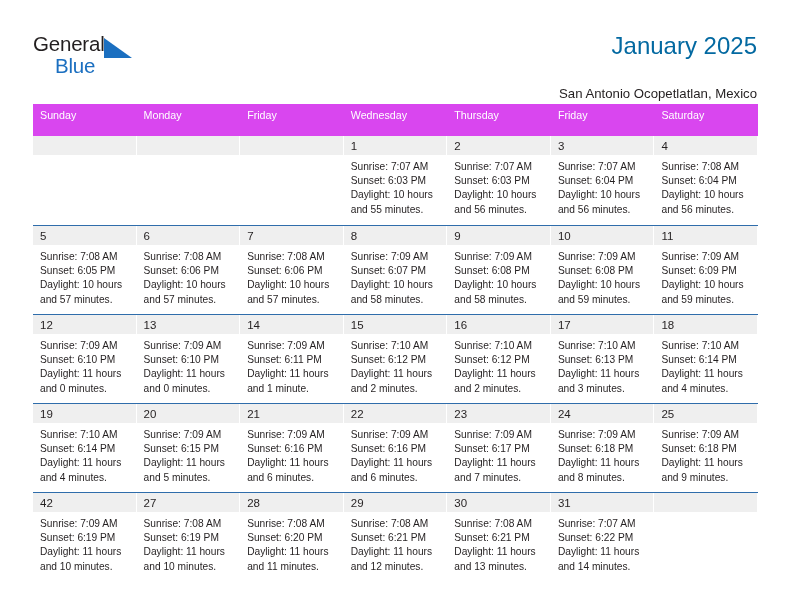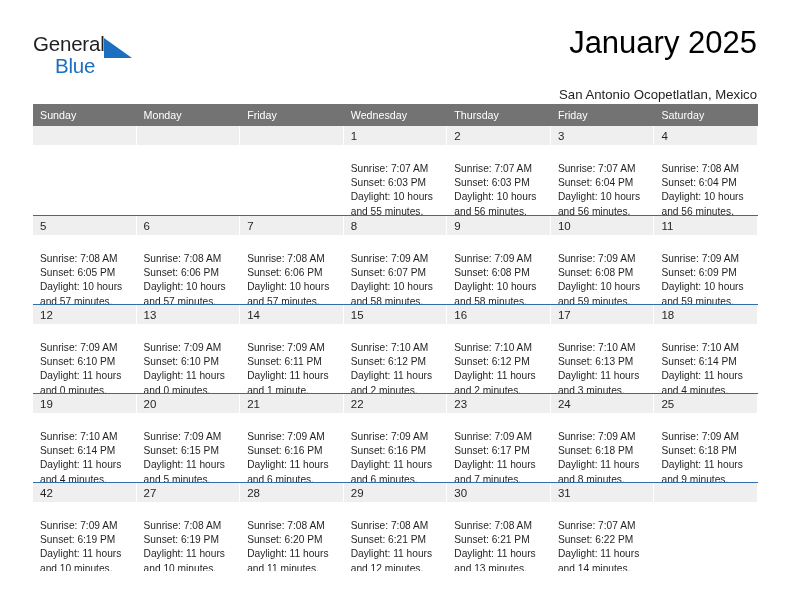--- a/index.html
+++ b/index.html
@@ -63,43 +63,44 @@
     color: #1b6fc0;
     font-family: "Liberation Sans", sans-serif;
   }
   .title-block {
     position: absolute;
     right: 0;
     top: 0;
     text-align: right;
   }
   .cal-title {
-    font-size: 31px;
-    color: #000000;
+    font-size: 24px;
+    color: #0369a1;
     line-height: 1.1;
     white-space: nowrap;
+    margin-top: 7px;
   }
   .cal-subtitle {
     margin-top: 27px;
     font-size: 13.2px;
     color: #231f20;
     white-space: nowrap;
   }
 
   
   .calendar {
     position: absolute;
     left: 33px;
     top: 104px;
     width: 725px;
   }
   .dow-row {
     display: flex;
-    background: #737373;
-    height: 22px;
+    background: #d946ef;
+    height: 32px;
   }
   .dow {
     flex: 1 1 0;
     color: #ffffff;
     font-size: 10.7px;
     line-height: 22px;
     padding-left: 7px;
     box-sizing: border-box;
     white-space: nowrap;
   }
@@ -123,21 +124,21 @@
     height: 19px;
     background: #efefef;
     border-right: 1px solid #ffffff;
     font-size: 11.5px;
     color: #231f20;
     padding: 3px 0 0 7px;
     box-sizing: border-box;
     line-height: 15px;
   }
   .cell-body {
-    padding: 17px 6px 0 7px;
+    padding: 5px 6px 0 7px;
     font-size: 10.2px;
     line-height: 14.2px;
     color: #231f20;
   }
   .cell-body div {
     white-space: nowrap;
   }
   .cell.empty .cell-daynum {
     color: transparent;
   }

